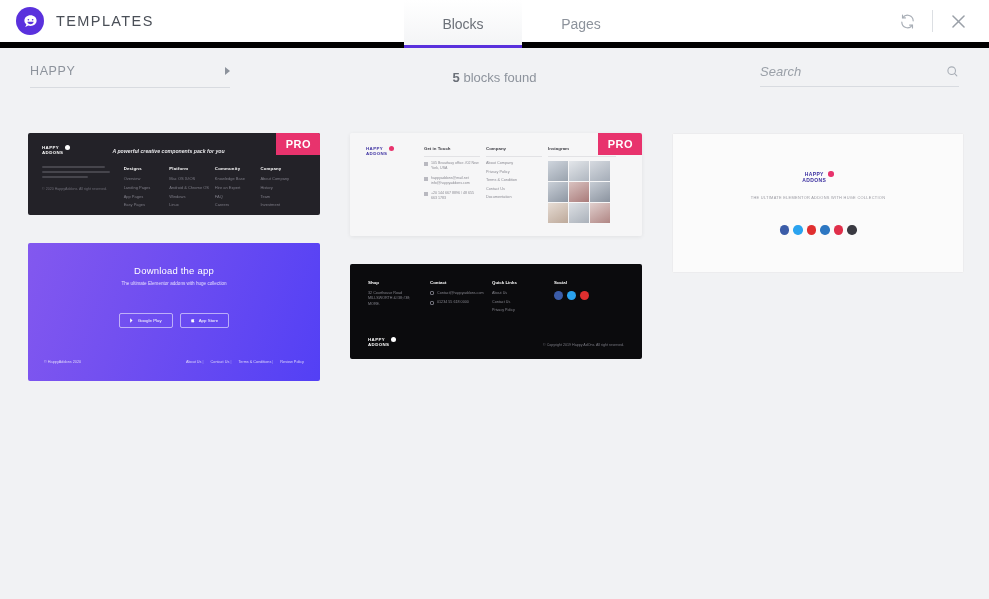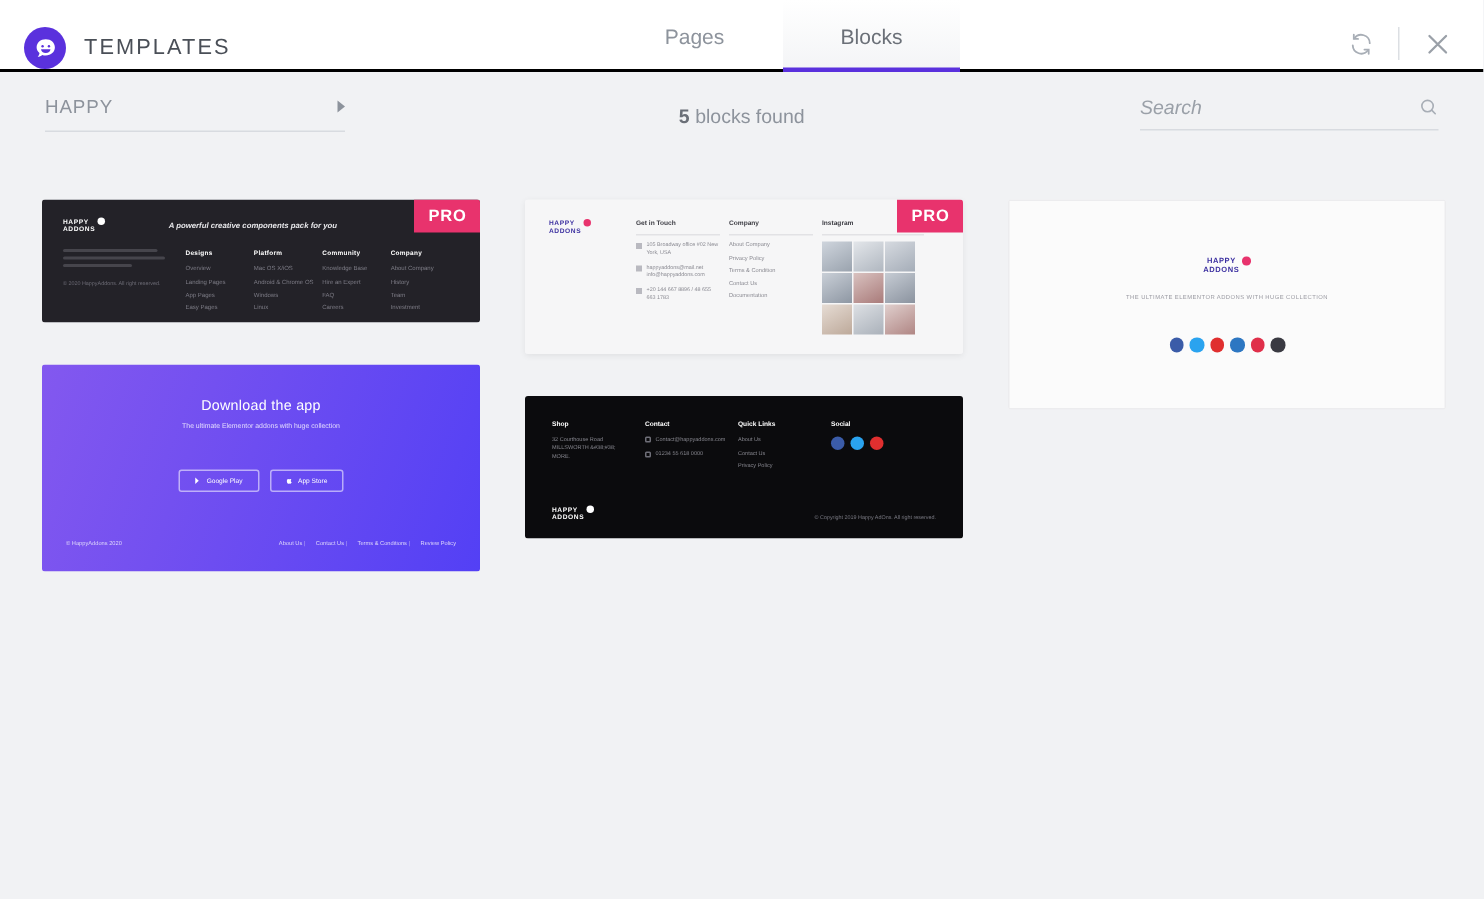--- a/index.html
+++ b/index.html
@@ -6,22 +6,22 @@
   html, body {
     width: 989px; height: 599px;
     background: #f1f2f4;
     font-family: "Liberation Sans", sans-serif;
     overflow: hidden;
   }
 
   
   .header {
     height: 48px; background: #ffffff;
-    display: flex; align-items: flex-end;
-    border-bottom: 2px solid #000000;
+    display: flex; align-items: center;
+    border-bottom: 6px solid #000000;
     position: relative;
     gap: 12px;
   }
   .brand { display: flex; align-items: center; padding-left: 16px; gap: 12px; width: 300px; }
   .logo-circle {
     width: 28px; height: 28px; border-radius: 50%;
     background: #5a31dd; display: flex; align-items: center; justify-content: center;
   }
   .logo-face { width: 17px; height: 17px; }
   .brand-title {
@@ -176,22 +176,22 @@
         <path fill="#ffffff" d="M12 3c-5 0-8.6 3.3-8.6 7.6 0 2.2 1 4.1 2.7 5.4-.1 1.3-.7 2.6-1.7 3.6 1.7-.2 3.2-.9 4.3-1.8 1 .3 2.1.5 3.3.5 5 0 8.6-3.3 8.6-7.7C20.6 6.3 17 3 12 3z"></path>
         <circle cx="9" cy="9.6" r="1.15" fill="#5a31dd"></circle>
         <circle cx="15" cy="9.6" r="1.15" fill="#5a31dd"></circle>
         <path fill="#5a31dd" d="M7.6 12.4h8.8c0 2.2-2 3.6-4.4 3.6s-4.4-1.4-4.4-3.6z"></path>
       </svg>
     </div>
     <div class="brand-title">TEMPLATES</div>
   </div>
 
   <div class="tabs">
+    <div class="tab active">Blocks</div>
     <div class="tab">Pages</div>
-    <div class="tab active">Blocks</div>
   </div>
 
   <div class="header-actions">
     <div class="hicon">
       <svg width="17" height="17" viewBox="0 0 24 24" fill="none" stroke="#a8aeb6" stroke-width="1.7" stroke-linecap="round">
         <path d="M20 11a8 8 0 0 0-14.5-4.5"></path>
           <path d="M4 13a8 8 0 0 0 14.5 4.5"></path>
         <path d="M5 3v4h4"></path>
           <path d="M19 21v-4h-4"></path>
       </svg>

